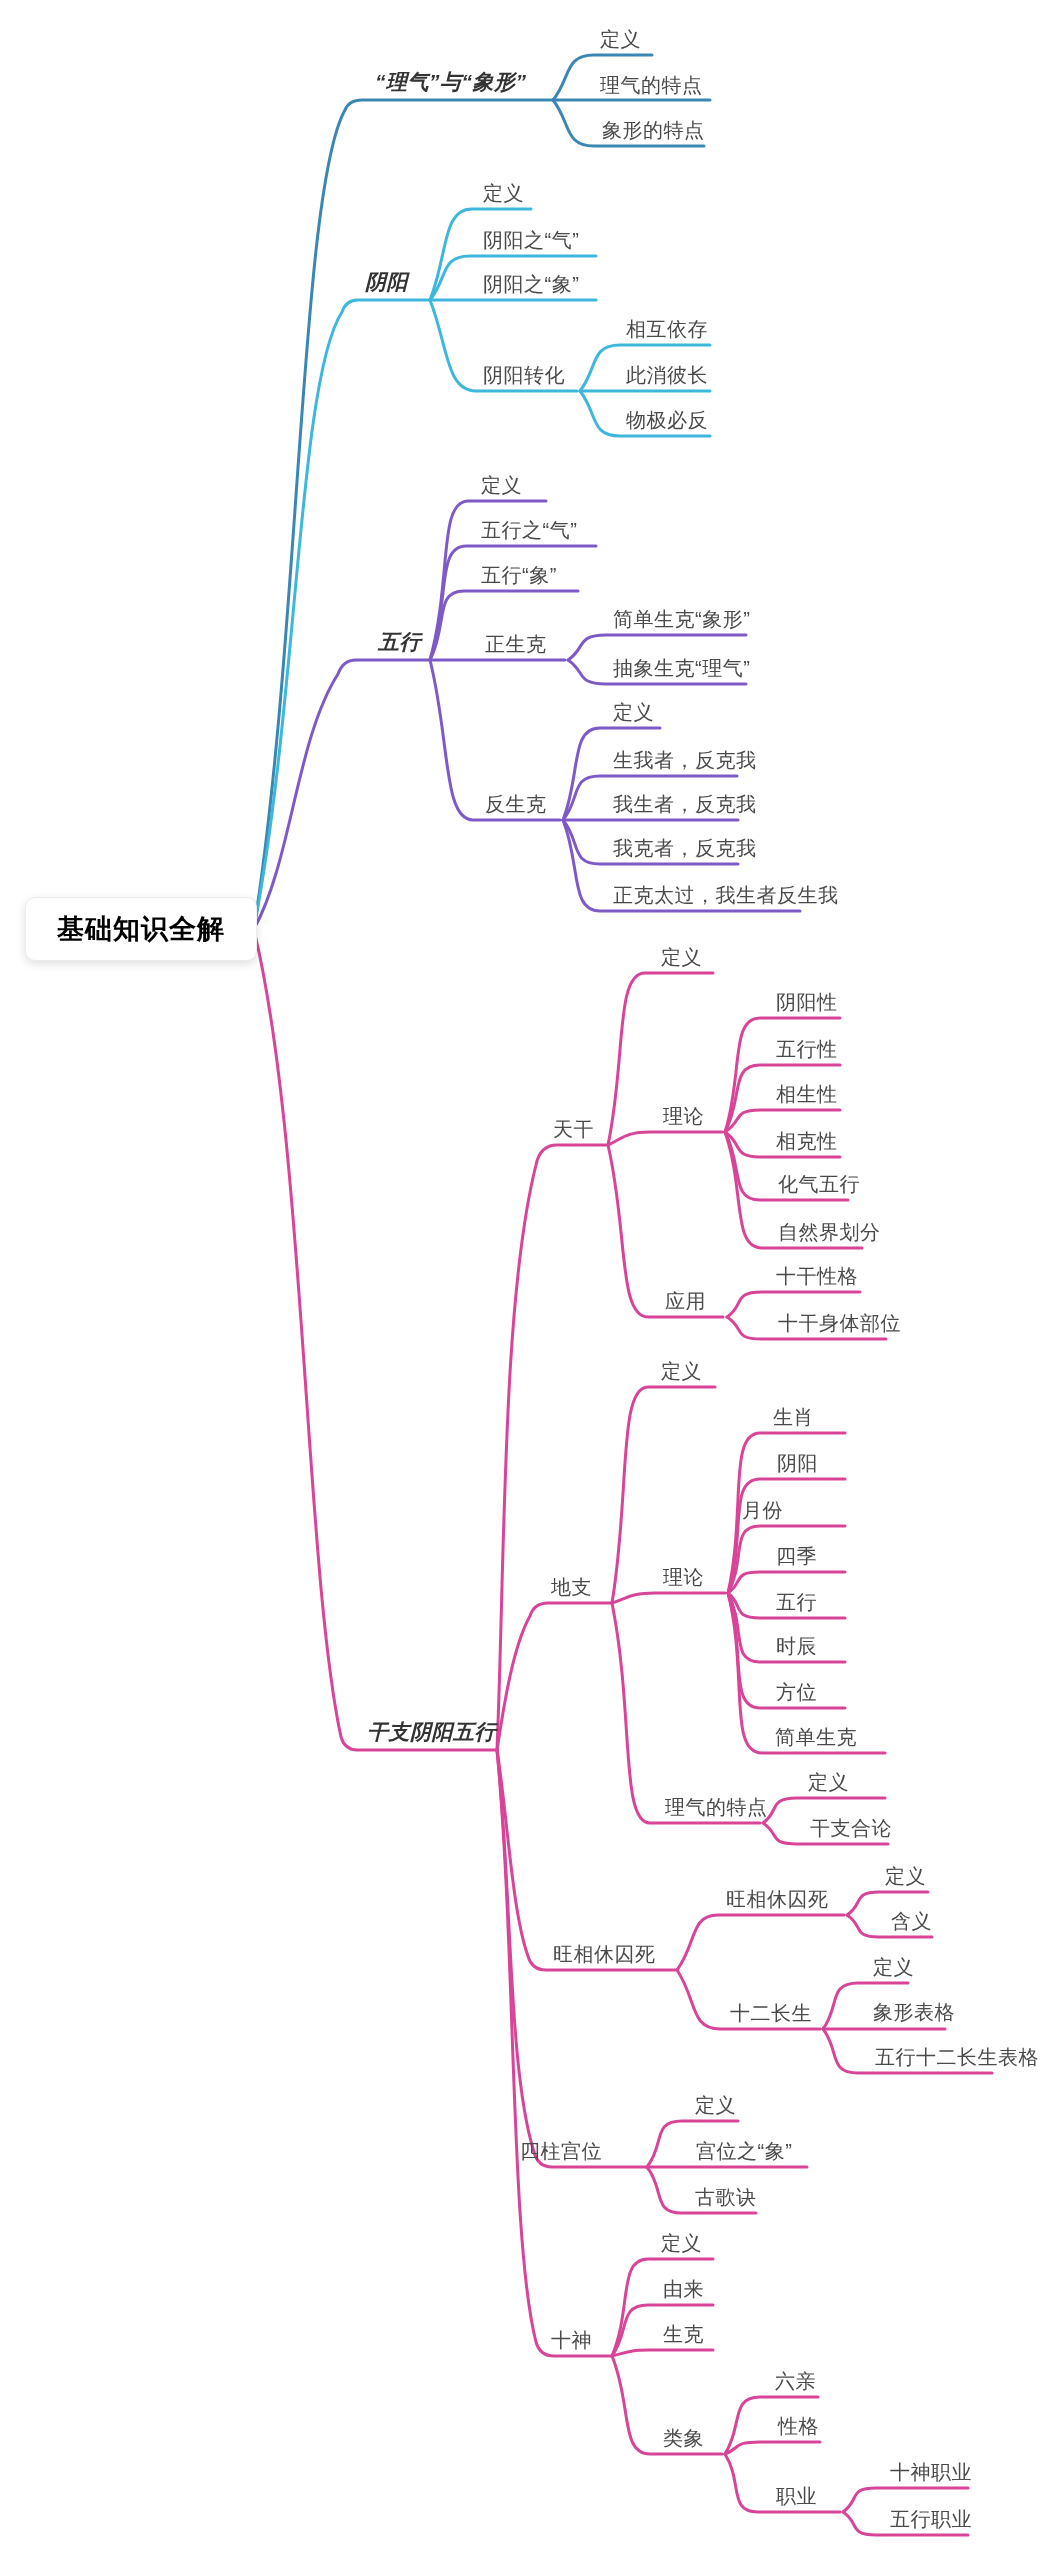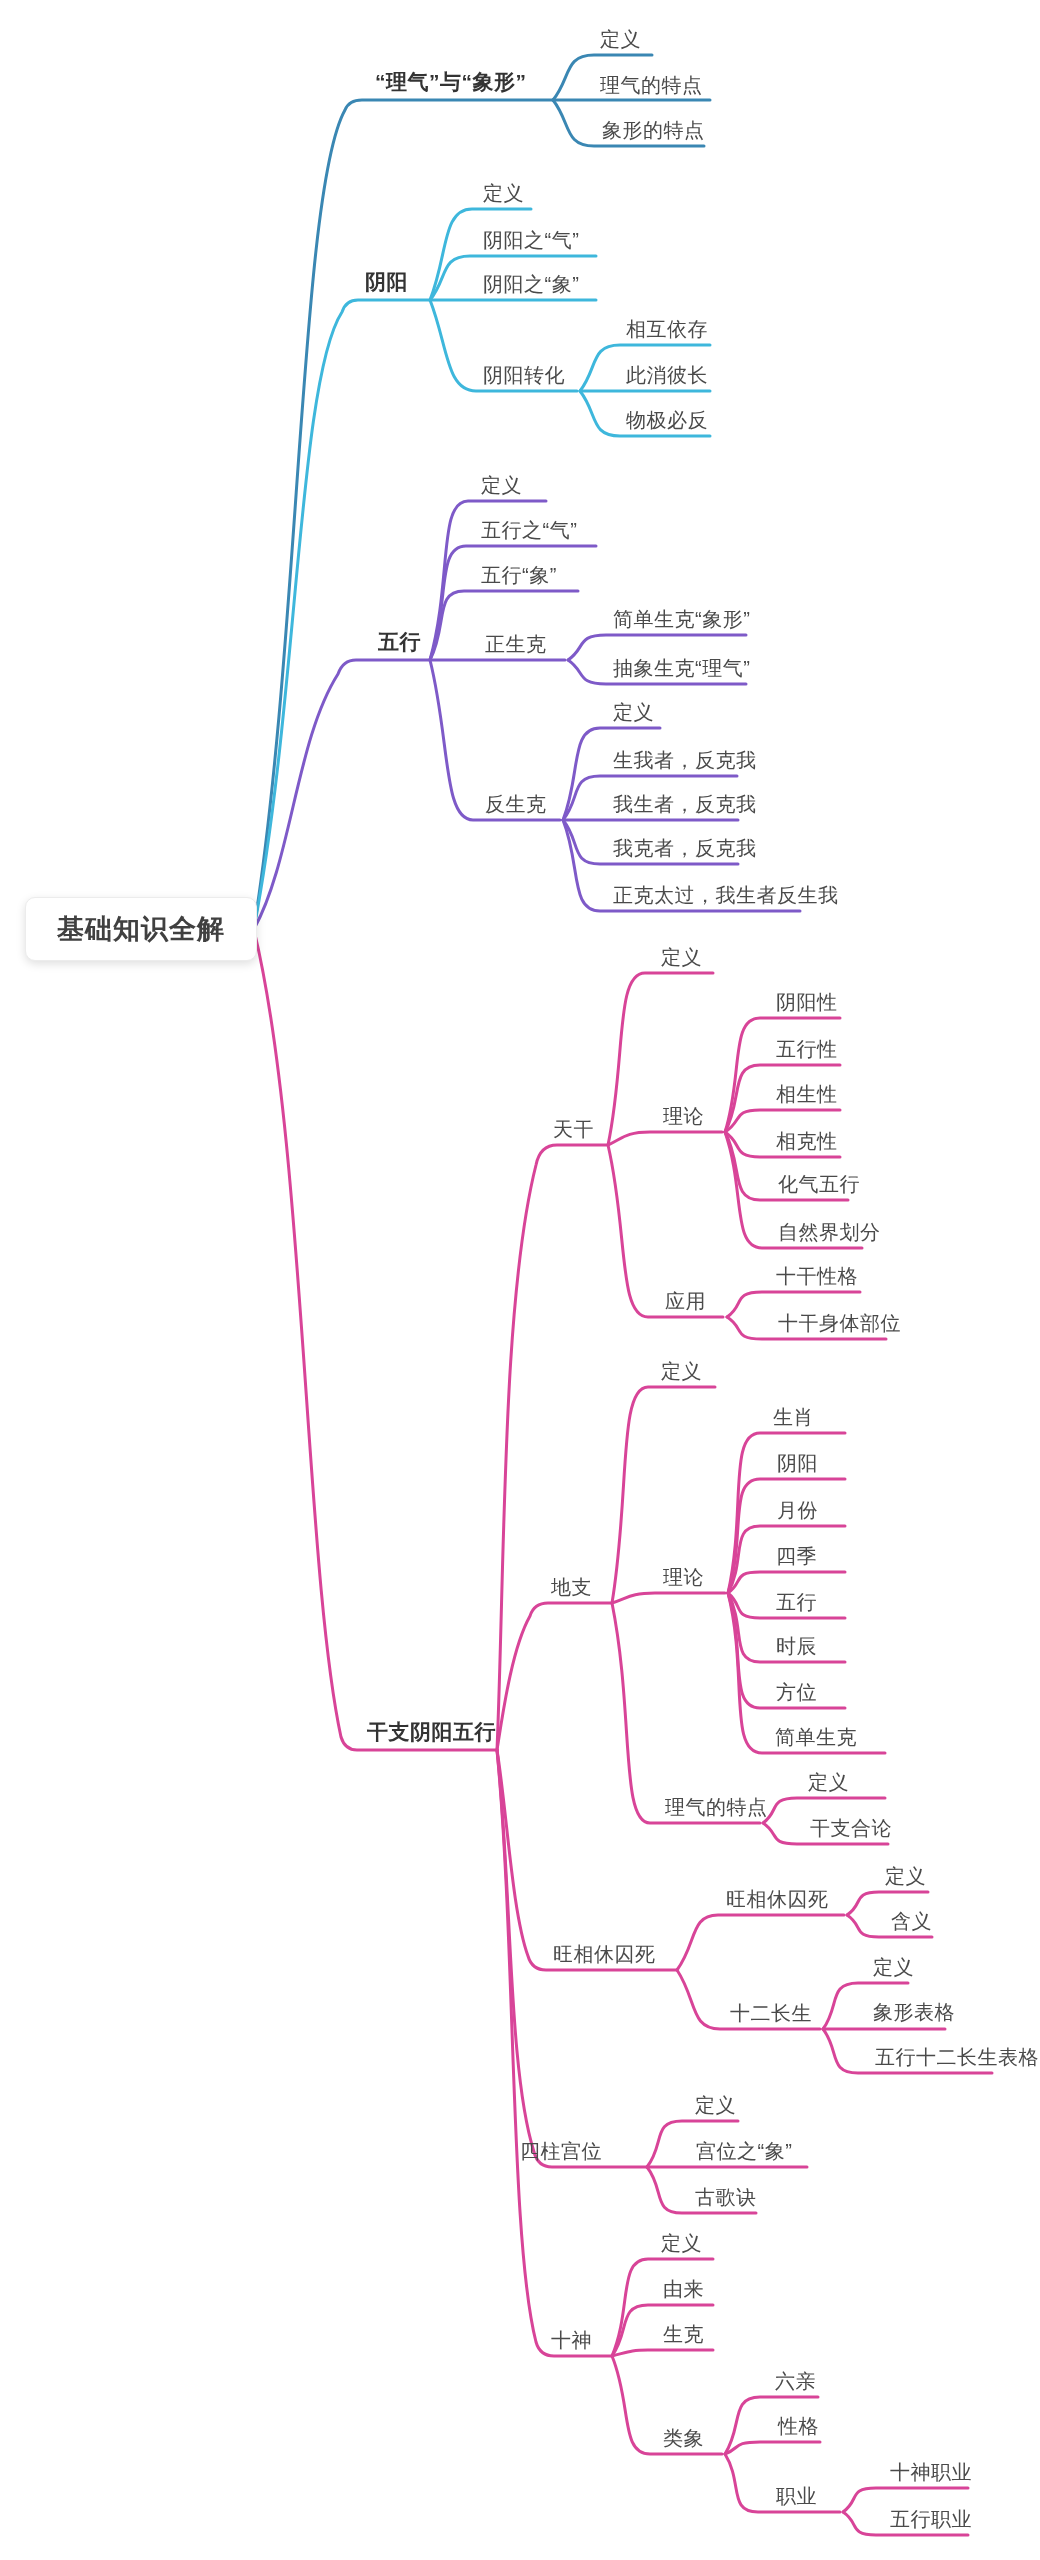--- a/index.html
+++ b/index.html
@@ -1,27 +1,27 @@
 <!DOCTYPE html>
 <html><head>
 <meta charset="utf-8">
 <style>
   html,body{margin:0;padding:0;background:#ffffff;}
   body{font-family:"Liberation Sans","DejaVu Sans",sans-serif;}
   #canvas{position:relative;width:1040px;height:2560px;background:#ffffff;overflow:hidden;}
   #wires{position:absolute;left:0;top:0;}
   .lbl{position:absolute;font-size:20px;line-height:24px;color:#4a4a4a;white-space:nowrap;letter-spacing:0.5px;}
-  .lvl1{font-weight:bold;font-size:21px;color:#333333;}
+  .lvl1{font-weight:bold;font-size:21px;color:#333333;font-style:italic;}
   .root-card{
     position:absolute;left:25px;top:897px;width:230px;height:62px;
     background:#ffffff;border:1px solid #ececec;border-radius:10px;
     box-shadow:0 3px 10px rgba(0,0,0,0.13);
     display:flex;align-items:center;justify-content:center;
   }
-  .root-card span{font-size:27px;font-weight:bold;color:#404040;letter-spacing:1px;}
+  .root-card span{font-size:27px;font-weight:bold;color:#000000;letter-spacing:1px;}
 </style>
 </head>
 <body>
 
 <div id="canvas">
 
   <svg id="wires" width="1040" height="2560" viewBox="0 0 1040 2560">
 
     <g fill="none" stroke-width="3" stroke-linecap="round" stroke="#3a87b3">
       <path d="M254,928 C300,640 300,190 345,110 Q349,100 362,100 L553,100"></path>
@@ -160,21 +160,21 @@
   <div class="lbl" style="left:778px;top:1220px">自然界划分</div>
   <div class="lbl" style="left:665px;top:1289px">应用</div>
   <div class="lbl" style="left:776px;top:1264px">十干性格</div>
   <div class="lbl" style="left:778px;top:1311px">十干身体部位</div>
 
   <div class="lbl" style="left:551px;top:1575px">地支</div>
   <div class="lbl" style="left:661px;top:1359px">定义</div>
   <div class="lbl" style="left:663px;top:1565px">理论</div>
   <div class="lbl" style="left:773px;top:1405px">生肖</div>
   <div class="lbl" style="left:777px;top:1451px">阴阳</div>
-  <div class="lbl" style="left:777px;top:1498px">月份</div>
+  <div class="lbl" style="left:742px;top:1498px">月份</div>
   <div class="lbl" style="left:776px;top:1544px">四季</div>
   <div class="lbl" style="left:776px;top:1590px">五行</div>
   <div class="lbl" style="left:776px;top:1634px">时辰</div>
   <div class="lbl" style="left:776px;top:1680px">方位</div>
   <div class="lbl" style="left:775px;top:1725px">简单生克</div>
   <div class="lbl" style="left:665px;top:1795px">理气的特点</div>
   <div class="lbl" style="left:808px;top:1770px">定义</div>
   <div class="lbl" style="left:810px;top:1816px">干支合论</div>
 
   <div class="lbl" style="left:553px;top:1942px">旺相休囚死</div>

